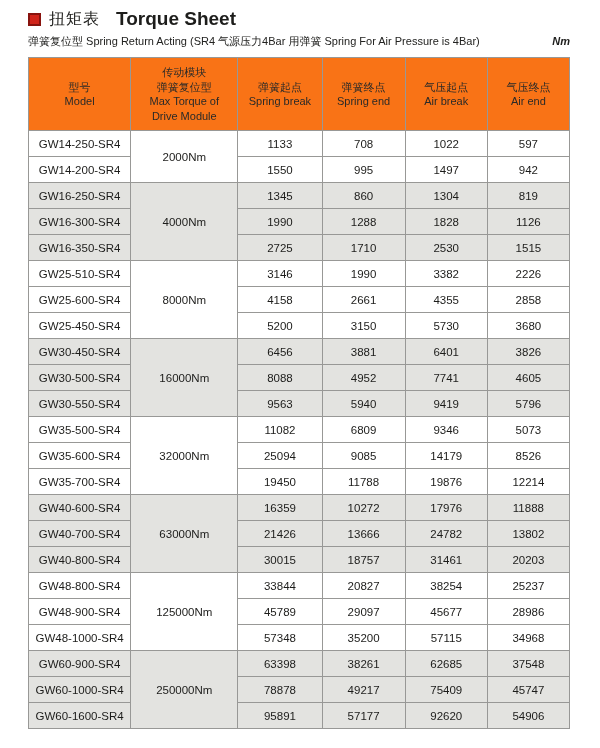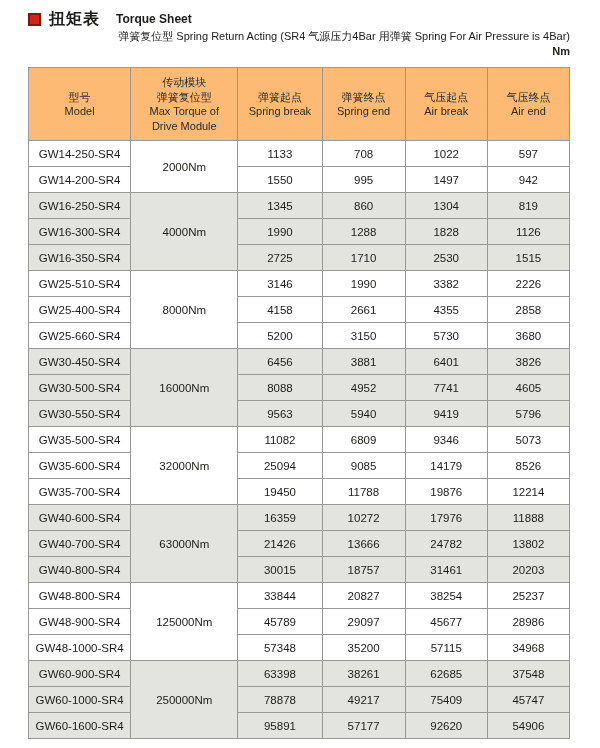--- a/index.html
+++ b/index.html
@@ -25,59 +25,60 @@
     width: 13px;
     height: 13px;
     background: #d0241a;
     border: 2px solid #88130e;
     box-sizing: border-box;
     margin-right: 8px;
     flex: 0 0 auto;
   }
   .title-zh {
     font-size: 16px;
-    font-weight: 700;
+    font-weight: 400;
     letter-spacing: 1px;
     margin: 0;
   }
   .title-en {
-    font-size: 12px;
+    font-size: 19px;
     font-weight: 700;
     margin: 0 0 0 16px;
   }
   .subtitle-row {
     display: flex;
     justify-content: space-between;
     align-items: flex-end;
     width: 542px;
+    margin-top: 5px;
     font-size: 11px;
     line-height: 15px;
     color: #222220;
-    flex-direction: column;
   }
   .unit {
     font-weight: 700;
     font-size: 11px;
+    font-style: italic;
   }
   table.torque {
     border-collapse: collapse;
     table-layout: fixed;
     width: 542px;
     margin-top: 8px;
   }
   table.torque th,
   table.torque td {
     border: 1px solid #989896;
     text-align: center;
     vertical-align: middle;
     padding: 0;
   }
   table.torque th {
     height: 72px;
-    background: #fdba74;
+    background: #f97316;
     font-weight: 400;
     font-size: 11px;
     color: #2a2a28;
   }
   table.torque th .hline {
     line-height: 14.5px;
   }
   table.torque td {
     height: 25px;
     font-size: 11.5px;
@@ -189,28 +190,28 @@
         </tr>
         <tr>
           <td>GW25-510-SR4</td>
           <td rowspan="3">8000Nm</td>
           <td>3146</td>
           <td>1990</td>
           <td>3382</td>
           <td>2226</td>
         </tr>
         <tr>
-          <td>GW25-400-SR4</td>
+          <td>GW25-600-SR4</td>
           <td>4158</td>
           <td>2661</td>
           <td>4355</td>
           <td>2858</td>
         </tr>
         <tr>
-          <td>GW25-660-SR4</td>
+          <td>GW25-450-SR4</td>
           <td>5200</td>
           <td>3150</td>
           <td>5730</td>
           <td>3680</td>
         </tr>
         <tr class="shaded">
           <td>GW30-450-SR4</td>
           <td rowspan="3">16000Nm</td>
           <td>6456</td>
           <td>3881</td>

